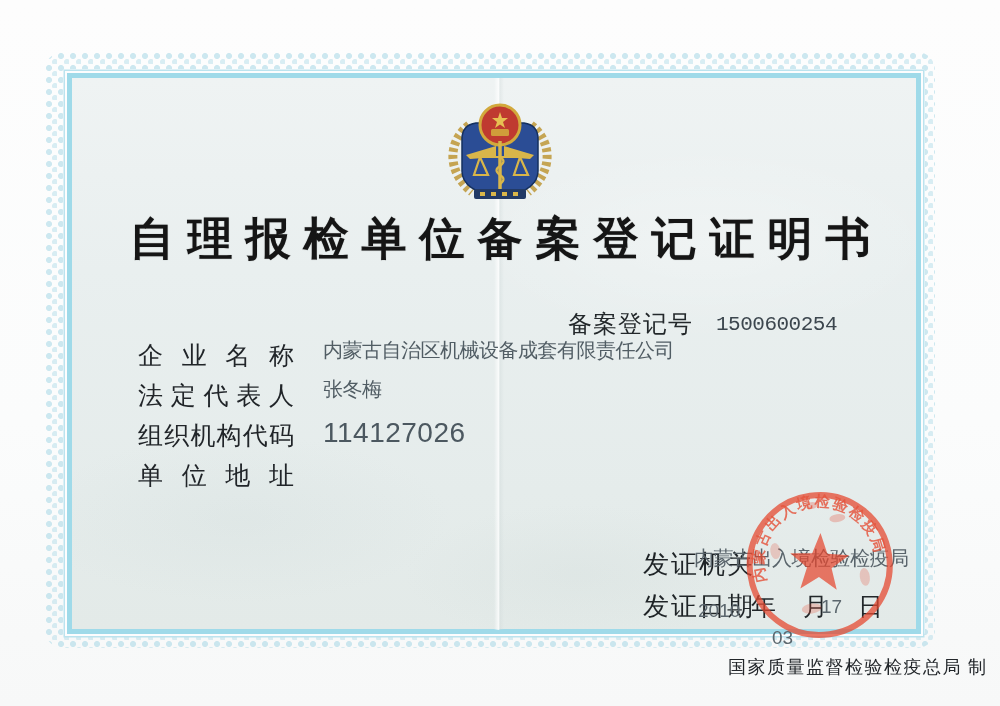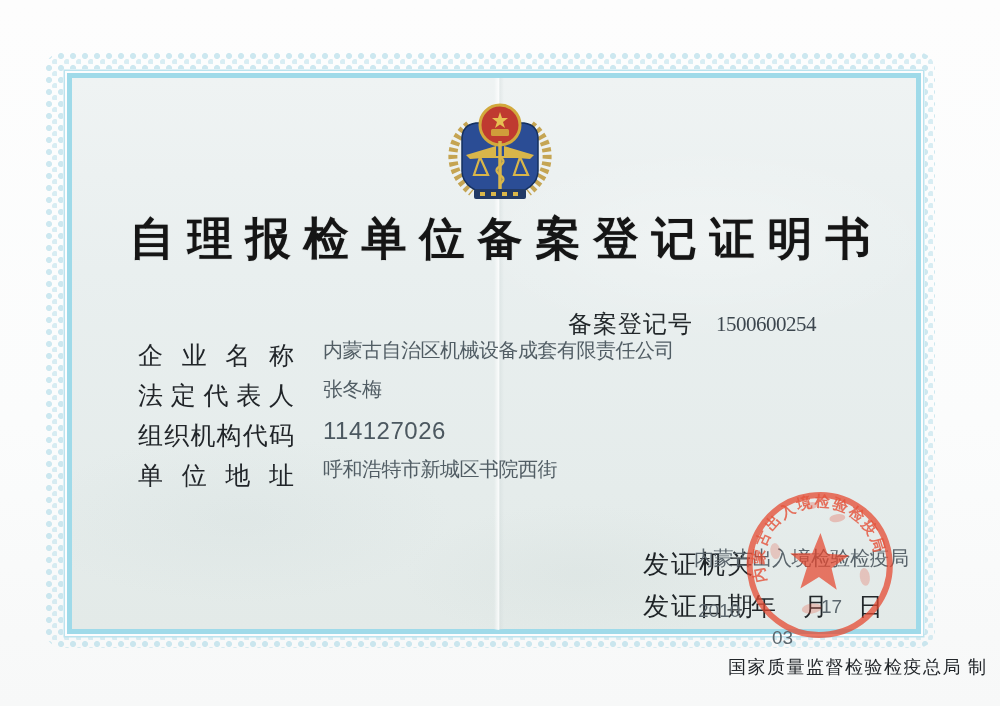--- a/index.html
+++ b/index.html
@@ -46,31 +46,31 @@
     font-size:45px; letter-spacing:13px; padding-left:13px;
     color:#151515; text-shadow:0 0 1px rgba(20,20,20,.4);
     white-space:nowrap;
   }
   .reg-row {
     position:absolute; left:568px; top:282px; display:flex; align-items:center; gap:23px;
     white-space:nowrap;
     margin-top:26px;
   }
   .reg-label { font-size:24px; color:#23282b; letter-spacing:1px; }
-  .reg-number { font-family:Liberation Serif, serif; font-size:21px; letter-spacing:-0.5px; color:#3c464e; }
+  .reg-number { font-family:Liberation Mono, monospace; font-size:21px; letter-spacing:-0.5px; color:#3c464e; }
   .field-label {
     position:absolute; left:138px; width:156px; font-size:25px; color:#212529;
     font-weight:500; letter-spacing:0;
   }
   [data-justify] { display:flex; justify-content:space-between; }
   .field-value {
     position:absolute; left:323px; color:#515d64; white-space:nowrap;
   }
   .v-cjk { font-size:20px; letter-spacing:-0.5px; }
-  .v-num { font-family:"Liberation Sans", sans-serif; font-size:24px; letter-spacing:0.5px; color:#4c5860; }
+  .v-num { font-family:"Liberation Sans", sans-serif; font-size:28px; letter-spacing:0.5px; color:#4c5860; }
   .issue-label { position:absolute; font-size:26px; color:#1f2427; font-weight:500; letter-spacing:2px; white-space:nowrap;margin-left:46px; }
   .issuer-value { position:absolute; left:694px; top:545px; font-size:20px; color:#59646b; letter-spacing:-0.5px; white-space:nowrap; }
   .date-num { position:absolute; font-family:"Liberation Sans", sans-serif; font-size:19px; color:#5b666d;margin-top:16px; }
   .date-unit { position:absolute; font-size:25px; color:#22272a; font-weight:500; }
   .footer-note {
     position:absolute; left:728px; top:655px; font-size:18px; color:#22262a;
     letter-spacing:1.5px; white-space:nowrap;
   }
   .emblem { position:absolute; left:436px; top:99px; }
   .seal { position:absolute; left:740px; top:487px; opacity:.92; }
@@ -158,21 +158,20 @@
       <span>码</span>
     </div>
   <div class="field-value v-num" style="top:417px">114127026</div>
 
   <div class="field-label" style="top:459px" data-justify="">
       <span>单</span>
       <span>位</span>
       <span>地</span>
       <span>址</span>
     </div>
-  <div class="field-value v-cjk" style="top:456px">呼和浩特市新城区书院西街</div>
 
   <div class="issue-label" style="left:597px; top:547px">发证机关</div>
   <div class="issuer-value">内蒙古出入境检验检疫局</div>
 
   <div class="issue-label" style="left:597px; top:589px">发证日期</div>
   <span class="date-num" style="left:698px; top:584px">2010</span>
   <span class="date-unit" style="left:751px; top:590px">年</span>
   <span class="date-num" style="left:772px; top:611px">03</span>
   <span class="date-unit" style="left:803px; top:590px">月</span>
   <span class="date-num" style="left:821px; top:580px">17</span>

